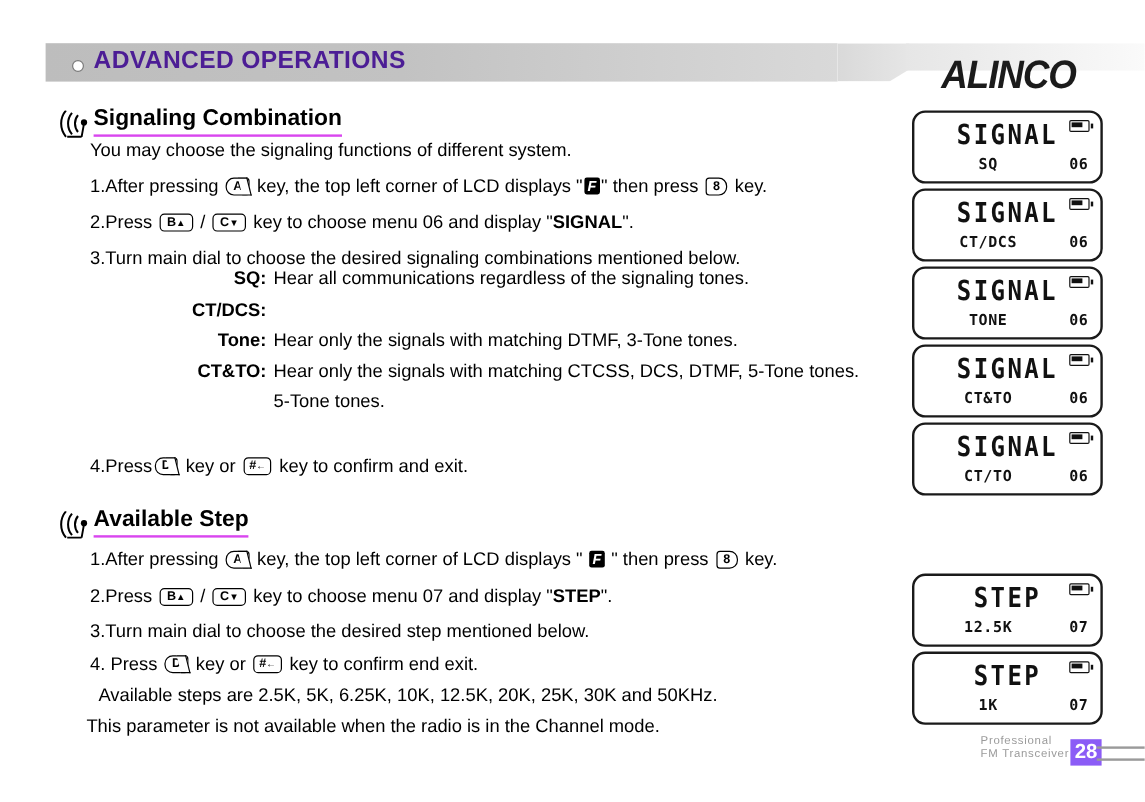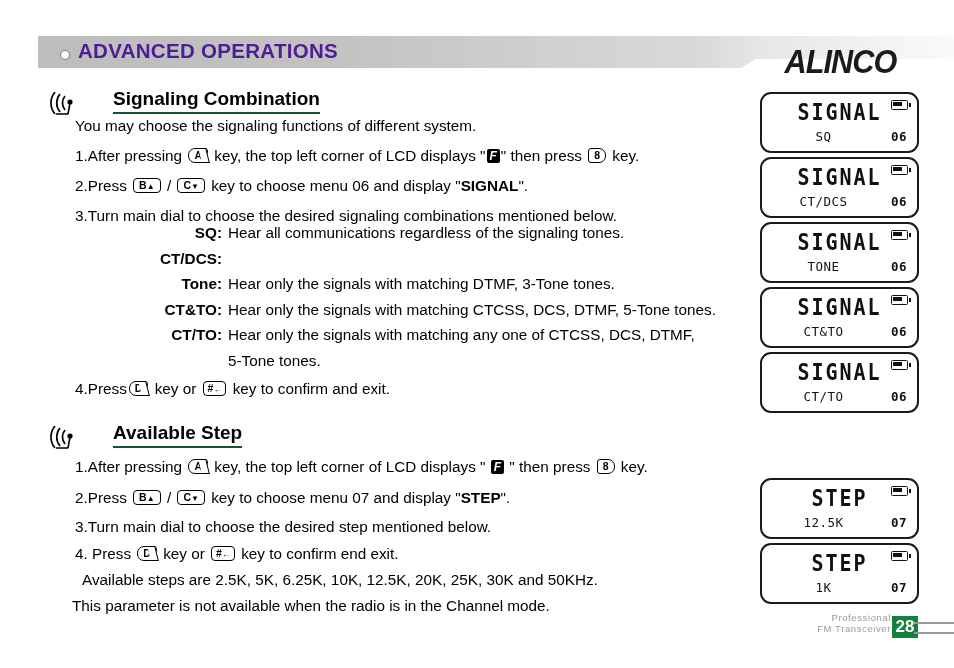--- a/index.html
+++ b/index.html
@@ -48,21 +48,21 @@
     color:#1b1b1b;
     font-family:"Liberation Sans", sans-serif;
   }
 
   
   .sec-head{position:absolute;}
   .sec-head .wave{position:absolute;left:0;top:4px;width:36px;height:26px;}
   .sec-head .txt{
     position:absolute;left:32px;top:0;
     font-size:19px;font-weight:bold;white-space:nowrap;
-    border-bottom:2px solid #14532d;padding-bottom:2px;margin-left:35px;
+    border-bottom:2px solid #d946ef;padding-bottom:2px;
   }
 
   
   .line{
     position:absolute;
     font-size:15.3px;
     white-space:nowrap;
     line-height:1;
   }
   .line b{font-weight:bold;}
@@ -127,21 +127,21 @@
   .lcd .big{
     position:absolute;left:0;right:0;top:6px;text-align:center;
     font-family:"DejaVu Sans Mono", monospace;
     font-size:20px;font-weight:bold;letter-spacing:2px;
     color:#111;
     transform:scaleY(1.15);
   }
   .lcd .sub{
     position:absolute;left:14px;top:35px;right:46px;text-align:center;
     font-family:"DejaVu Sans Mono", monospace;
-    font-size:12.5px;font-weight:normal;letter-spacing:.5px;color:#111;
+    font-size:12.5px;font-weight:bold;letter-spacing:.5px;color:#111;
   }
   .lcd .num{
     position:absolute;right:10px;top:35px;
     font-family:"DejaVu Sans Mono", monospace;
     font-size:12.5px;font-weight:bold;letter-spacing:.5px;color:#111;
   }
   .lcd .batt{
     position:absolute;right:9px;top:6px;width:15px;height:8px;
     border:1.5px solid #111;border-radius:1.5px;
   }
@@ -150,26 +150,26 @@
     background:#111;
   }
   .lcd .batt::after{
     content:"";position:absolute;right:-3.5px;top:2px;width:2px;height:4px;
     background:#111;
   }
 
   
   .footer-txt{
     position:absolute;right:63px;bottom:34px;
-    text-align:right;color:#9a9a9a;
+    color:#9a9a9a;
     font-size:9.5px;letter-spacing:.6px;line-height:11px;
   }
   .page-num{
     position:absolute;right:36px;bottom:30px;
-    width:26px;height:22px;background:#15803d;color:#fff;
+    width:26px;height:22px;background:#8b5cf6;color:#fff;
     font-size:17px;font-weight:bold;text-align:center;line-height:22px;
   }
   .foot-rule{
     position:absolute;right:0;background:#9a9a9a;height:2px;width:40px;
   }
 </style>
 </head>
 <body>
 
 <div class="banner"></div>
@@ -219,24 +219,20 @@
     <div class="def-term">CT/DCS:</div>
   </div>
   <div class="def-row">
     <div class="def-term">Tone:</div>
     <div class="def-desc">Hear only the signals with matching DTMF, 3-Tone tones.</div>
   </div>
   <div class="def-row">
     <div class="def-term">CT&amp;TO:</div>
     <div class="def-desc">Hear only the signals with matching CTCSS, DCS, DTMF, 5-Tone tones.</div>
   </div>
-  <div class="def-row">
-    <div class="def-term">CT/TO:</div>
-    <div class="def-desc just">Hear only the signals with matching any one of CTCSS, DCS, DTMF,</div>
-  </div>
   <div class="def-cont">5-Tone tones.</div>
 </div>
 
 <div class="line" style="left:75px;top:381px;">
   <span>4.Press</span><span class="key r">D</span>
   <span>key or</span>
   <span class="key arrow"><span>#</span><span class="sub">←</span></span>
   <span>key to confirm and exit.</span>
 </div>
 

